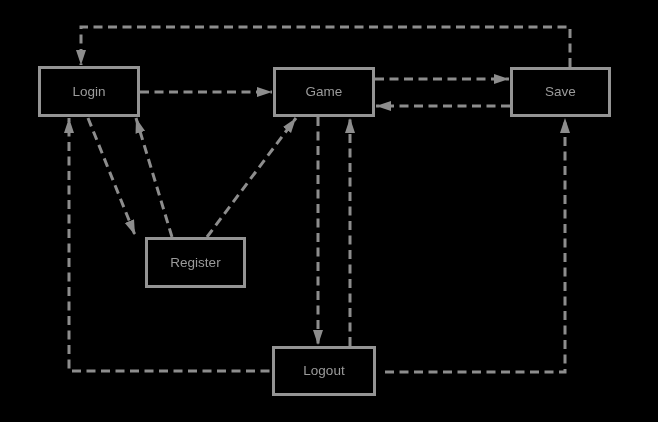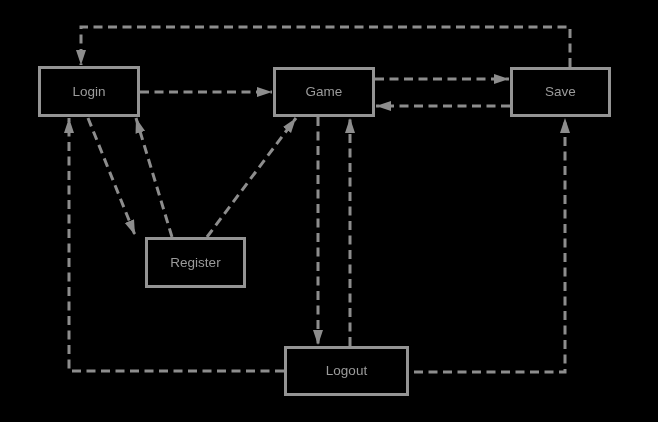--- a/index.html
+++ b/index.html
@@ -67,16 +67,16 @@
   </div>
   <div class="node" id="node-game" style="left: 273px; top: 67px; width: 102px; height: 50px;">
     <span class="node-label">Game</span>
   </div>
   <div class="node" id="node-save" style="left: 510px; top: 67px; width: 101px; height: 50px;">
     <span class="node-label">Save</span>
   </div>
   <div class="node" id="node-register" style="left: 138px; top: 237px; width: 101px; height: 51px; margin-left: 7px;">
     <span class="node-label">Register</span>
   </div>
-  <div class="node" id="node-logout" style="left: 284px; top: 346px; width: 125px; height: 50px;">
+  <div class="node" id="node-logout" style="left: 272px; top: 346px; width: 104px; height: 50px;">
     <span class="node-label">Logout</span>
   </div>
 </div>
 
 </body></html>

